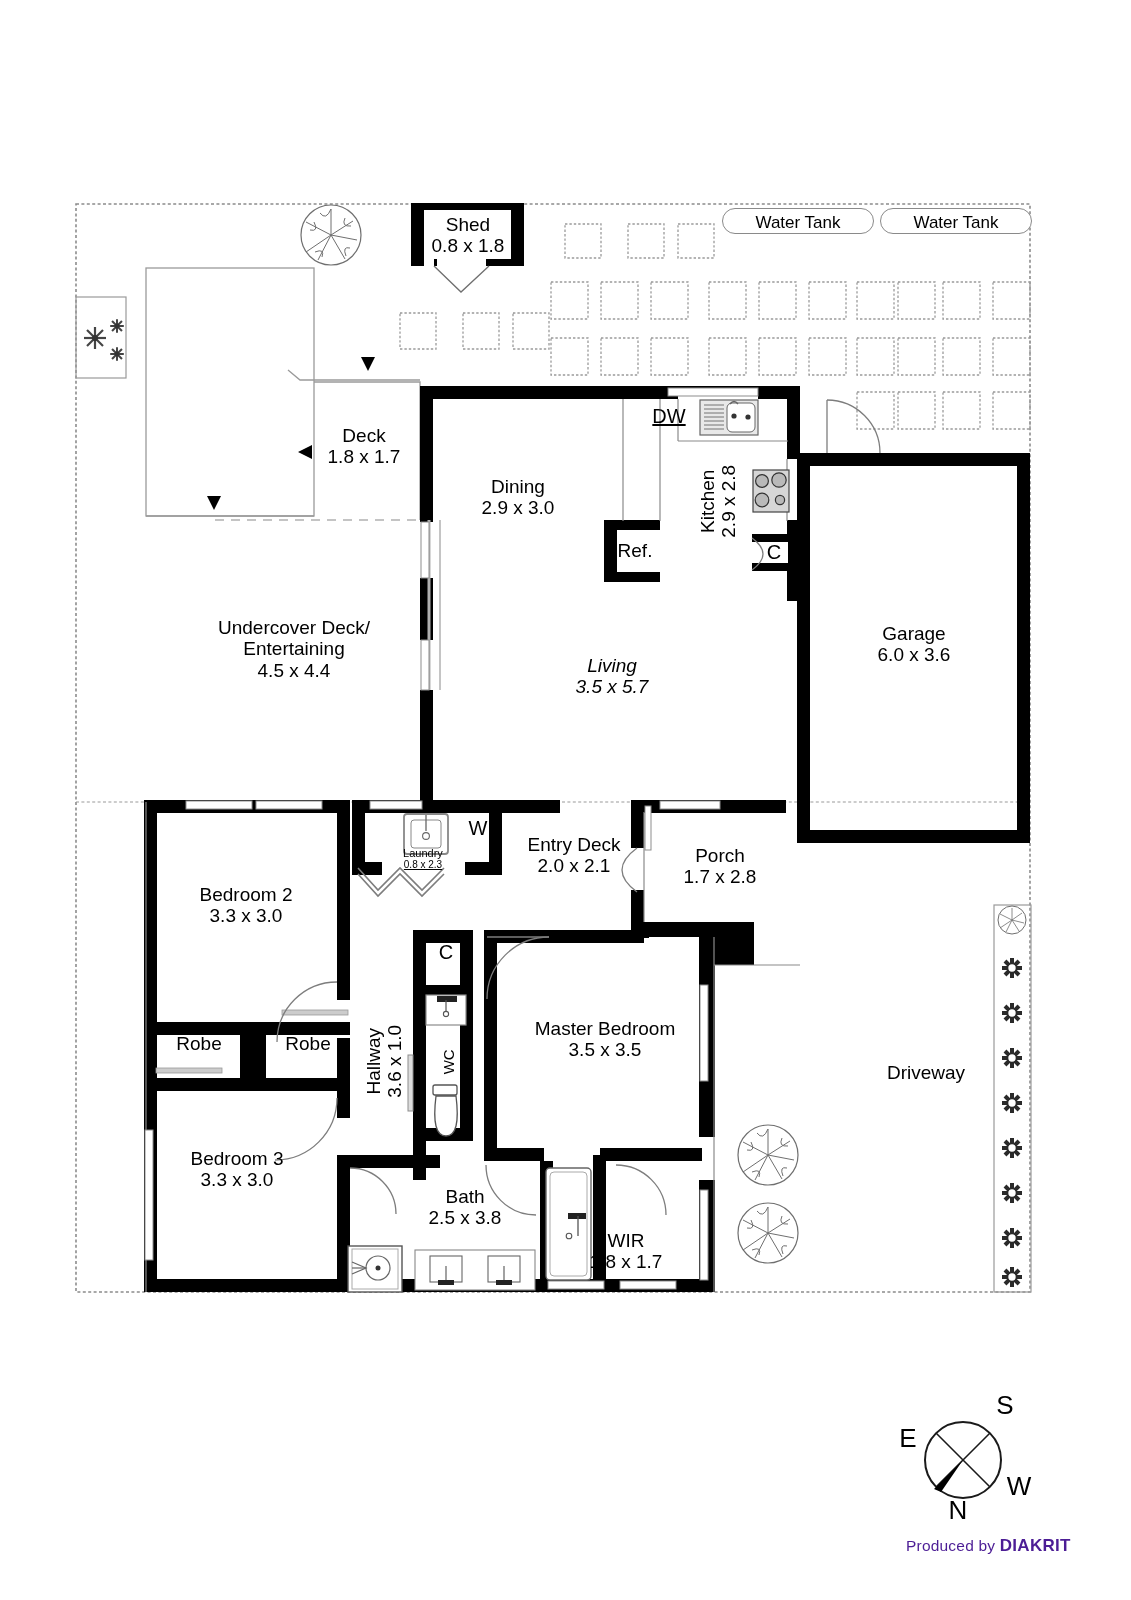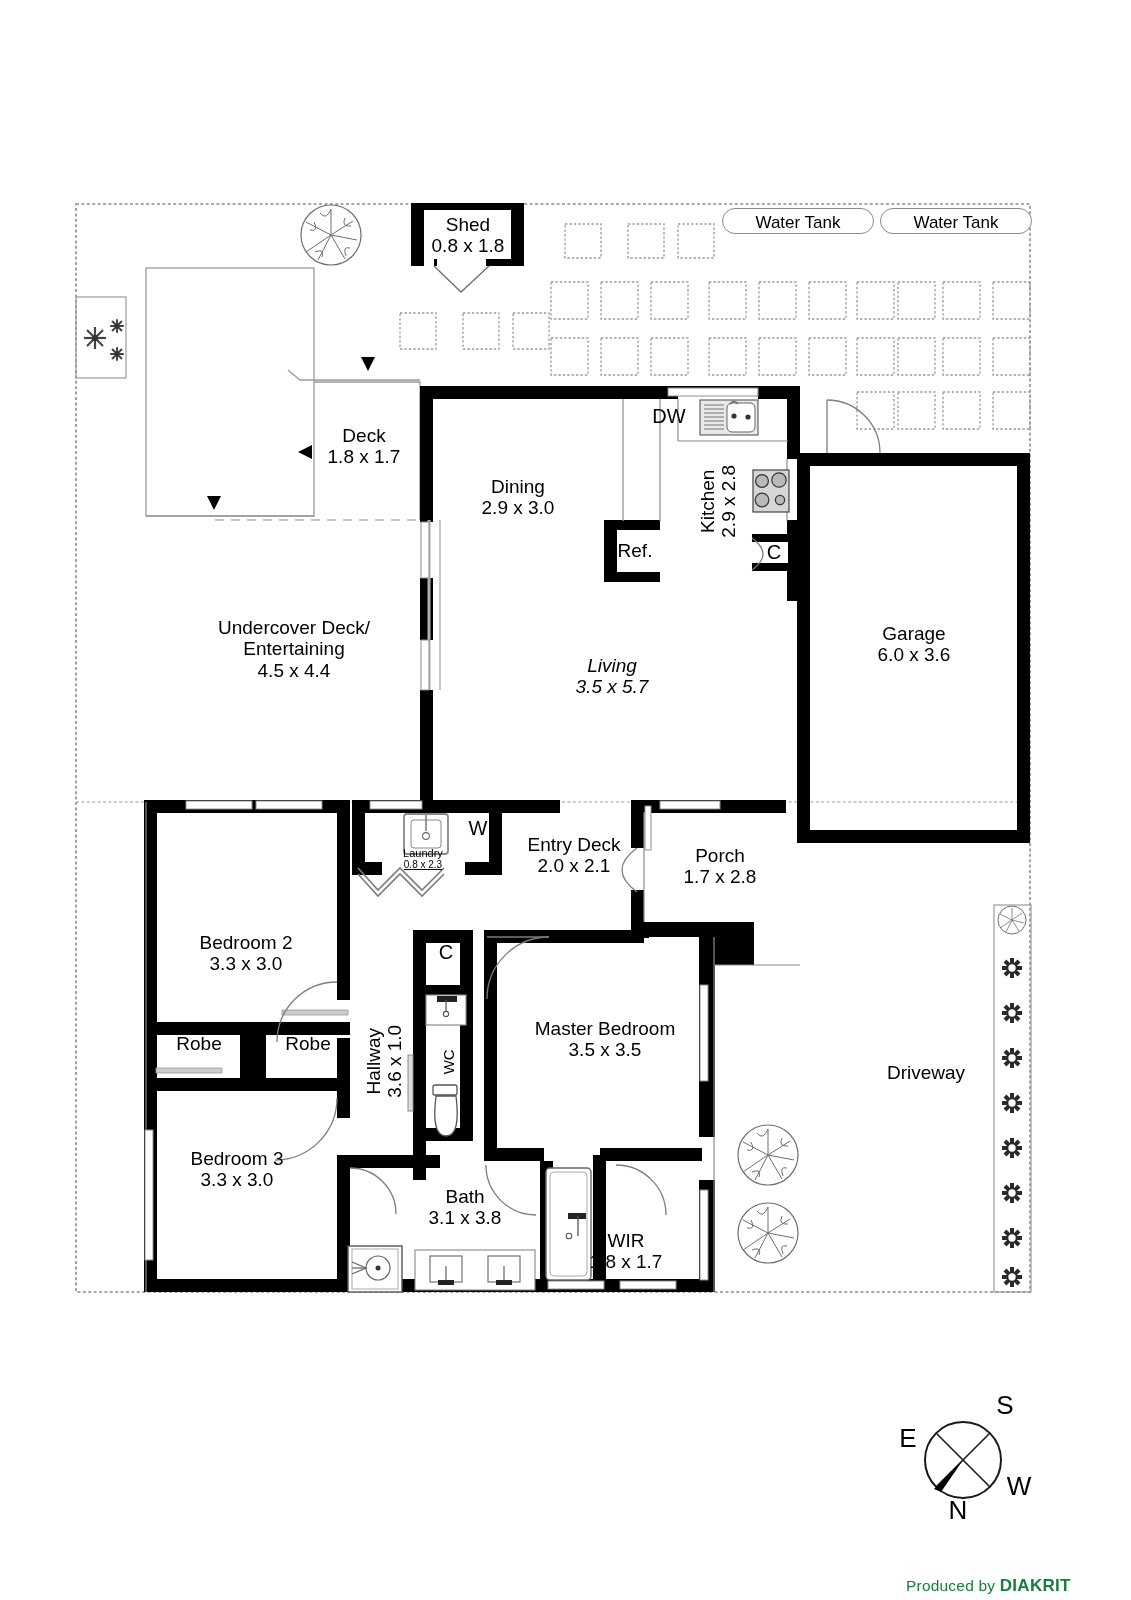--- a/index.html
+++ b/index.html
@@ -9,21 +9,21 @@
   .lbl .n{display:block;font-size:19px;}
   .lbl .d{display:block;font-size:19px;}
   .lbl.sm .n{font-size:15px;}
   .lbl.sm .d{font-size:15px;}
   .lbl.tiny .n{font-size:11px;}
   .lbl.tiny .d{font-size:10px;text-decoration:underline;}
   .vert{transform-origin:center center;}
   .tankwrap{position:absolute;display:flex;align-items:flex-end;justify-content:center;
     border:1.4px solid #8a8a8a;border-radius:14px;background:#fff;font-size:17px;}
   .boxletter{position:absolute;display:flex;align-items:center;justify-content:center;font-size:20px;}
-  .footer{position:absolute;font-size:15.5px;letter-spacing:.2px;color:#15803d;margin-top:40px;}
+  .footer{position:absolute;font-size:15.5px;letter-spacing:.2px;color:#4c1d95;}
   .footer b{font-weight:bold;font-size:17px;letter-spacing:.3px;}
 </style>
 </head>
 <body>
 
 <svg id="plan" viewBox="0 0 1131 1600">
 
   <g>
     <rect x="76" y="204" width="954" height="1088" fill="none" stroke="#8c8c8c" stroke-width="1.6" stroke-dasharray="3 2.4"></rect>
     <line x1="76" y1="802" x2="1030" y2="802" stroke="#9a9a9a" stroke-width="1.2" stroke-dasharray="3 2.4"></line>
@@ -508,21 +508,21 @@
 <div class="lbl" style="left:509px;top:834px;width:130px;">
   <span class="n">Entry Deck</span>
   <span class="d">2.0 x 2.1</span>
 </div>
 
 <div class="lbl" style="left:655px;top:845px;width:130px;">
   <span class="n">Porch</span>
   <span class="d">1.7 x 2.8</span>
 </div>
 
-<div class="lbl" style="left:175px;top:884px;width:142px;margin-top:48px;">
+<div class="lbl" style="left:175px;top:884px;width:142px;">
   <span class="n">Bedroom 2</span>
   <span class="d">3.3 x 3.0</span>
 </div>
 
 <div class="lbl" style="left:166px;top:1148px;width:142px;">
   <span class="n">Bedroom 3</span>
   <span class="d">3.3 x 3.0</span>
 </div>
 
 <div class="lbl" style="left:163px;top:1033px;width:72px;">
@@ -542,33 +542,33 @@
   <span class="d">2.1 x 0.8</span>
 </div>
 
 <div class="lbl" style="left:505px;top:1018px;width:200px;">
   <span class="n">Master Bedroom</span>
   <span class="d">3.5 x 3.5</span>
 </div>
 
 <div class="lbl" style="left:400px;top:1186px;width:130px;">
   <span class="n">Bath</span>
-  <span class="d">3.1 x 3.8</span>
+  <span class="d">2.5 x 3.8</span>
 </div>
 
 <div class="lbl" style="left:571px;top:1196px;width:110px;margin-top:34px;">
   <span class="n">WIR</span>
   <span class="d">1.8 x 1.7</span>
 </div>
 
 <div class="lbl" style="left:855px;top:1062px;width:142px;">
   <span class="n">Driveway</span>
 </div>
 
-<div class="boxletter" style="left:651px;top:401px;width:36px;height:30px;">
+<div class="boxletter" style="left:651px;top:401px;width:36px;height:30px;text-decoration:underline;">
   <span>DW</span>
 </div>
 <div class="boxletter" style="left:612px;top:534px;width:46px;height:34px;font-size:19px;">
   <span>Ref.</span>
 </div>
 <div class="boxletter" style="left:758px;top:536px;width:32px;height:32px;">
   <span>C</span>
 </div>
 <div class="boxletter" style="left:462px;top:812px;width:32px;height:32px;">
   <span>W</span>

